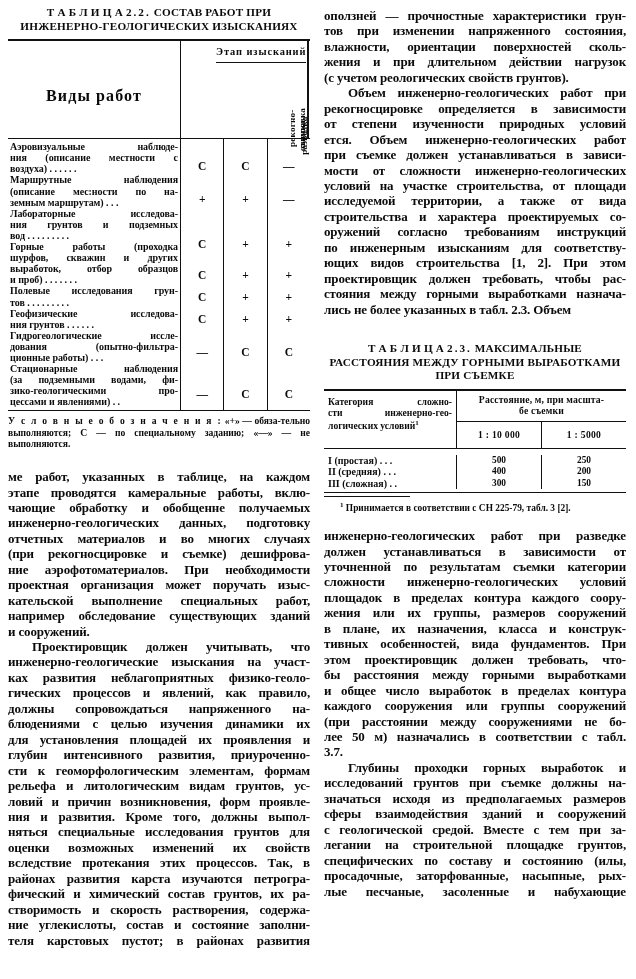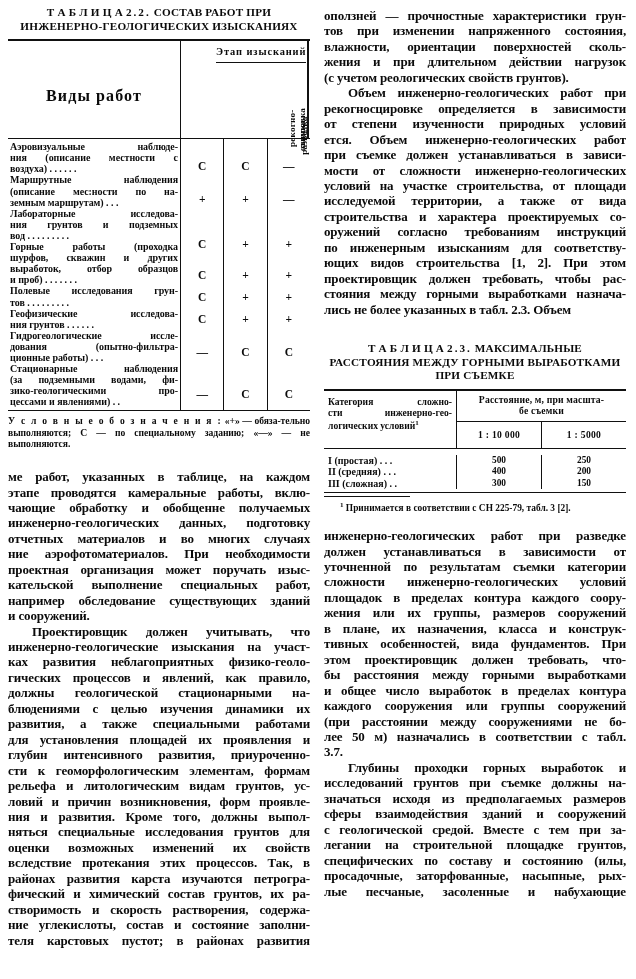--- a/index.html
+++ b/index.html
@@ -426,35 +426,35 @@
     </div>
 
     <div class="gap-lg"></div>
 
     <div class="lines">
       <span class="ln">ме работ, указанных в таблице, на каждом</span>
       <span class="ln">этапе проводятся камеральные работы, вклю-</span>
       <span class="ln">чающие обработку и обобщенне получаемых</span>
       <span class="ln">инженерно-геологических данных,    подготовку</span>
       <span class="ln">отчетных материалов  и  во  многих  случаях</span>
+      <span class="ln">(при  рекогносцировке и съемке)   дешифрова-</span>
       <span class="ln">ние аэрофотоматериалов.  При  необходимости</span>
       <span class="ln">проектная организация может поручать изыс-</span>
       <span class="ln">кательской   выполнение  специальных    работ,</span>
       <span class="ln">например обследование существующих зданий</span>
       <span class="ln free">и сооружений.</span>
     </div>
 
     <div class="lines">
       <span class="ln ind">Проектировщик  должен   учитывать,    что</span>
       <span class="ln">инженерно-геологические изыскания на участ-</span>
       <span class="ln">ках  развития  неблагоприятных физико-геоло-</span>
       <span class="ln">гических  процессов  и  явлений,   как  правило,</span>
-      <span class="ln">должны геологической стационарными    на-</span>
+      <span class="ln">должны сопровождаться напряженного    на-</span>
       <span class="ln">блюдениями с целью изучения динамики   их</span>
-      <span class="ln">развития, а также  специальными    работами</span>
       <span class="ln">для установления площадей их проявления  и</span>
       <span class="ln">глубин интенсивного развития,    приуроченно-</span>
       <span class="ln">сти к геоморфологическим элементам, формам</span>
       <span class="ln">рельефа и литологическим видам грунтов, ус-</span>
       <span class="ln">ловий и причин возникновения, форм проявле-</span>
       <span class="ln">ния и развития. Кроме того, должны выпол-</span>
       <span class="ln">няться специальные исследования грунтов для</span>
       <span class="ln">оценки   возможных   изменений   их   свойств</span>
       <span class="ln">вследствие протекания этих процессов. Так, в</span>
       <span class="ln">районах развития карста изучаются петрогра-</span>

